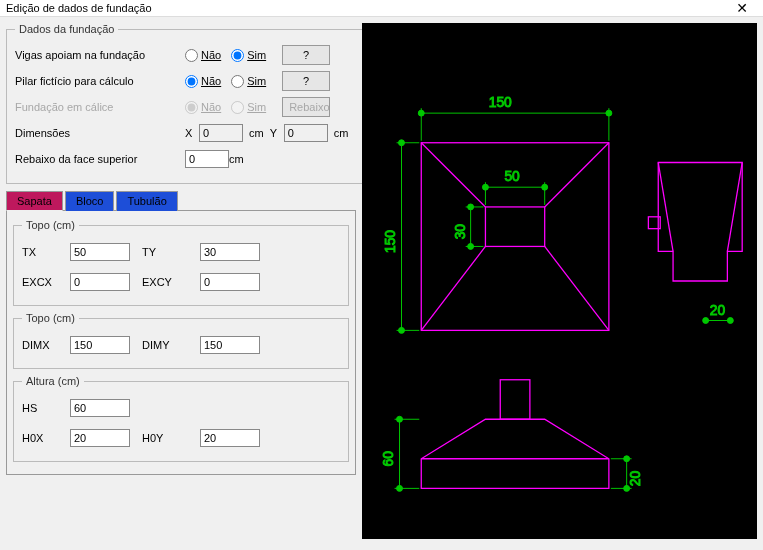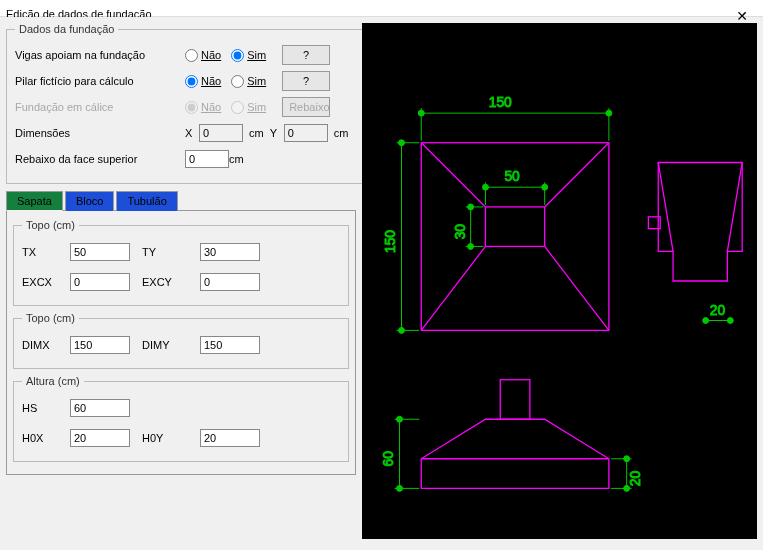--- a/index.html
+++ b/index.html
@@ -12,21 +12,21 @@
     color: #000;
     width: 763px;
     height: 550px;
     overflow: hidden;
   }
   .titlebar {
     height: 15px;
     background: #fff;
     border-bottom: 1px solid #ddd;
     display: flex;
-    align-items: flex-start;
+    align-items: center;
     justify-content: space-between;
     padding: 8px 6px;
   }
   .titlebar .close {
     font-size: 14px;
     font-family: Arial;
     cursor: default;
     width: 30px;
     text-align: center;
   }
@@ -97,21 +97,21 @@
   .tab {
     padding: 3px 10px;
     border: 1px solid #999;
     border-bottom: none;
     background: #1d4ed8;
     margin-right: 2px;
     position: relative;
     top: 1px;
   }
   .tab.active {
-    background: #15803d;
+    background: #be185d;
     border-bottom: 1px solid #f0f0f0;
   }
   .tabbody {
     border: 1px solid #999;
     border-top: none;
     padding: 6px;
   }
   .grid2 {
     display: grid;
     grid-template-columns: 48px 72px 58px 72px;

